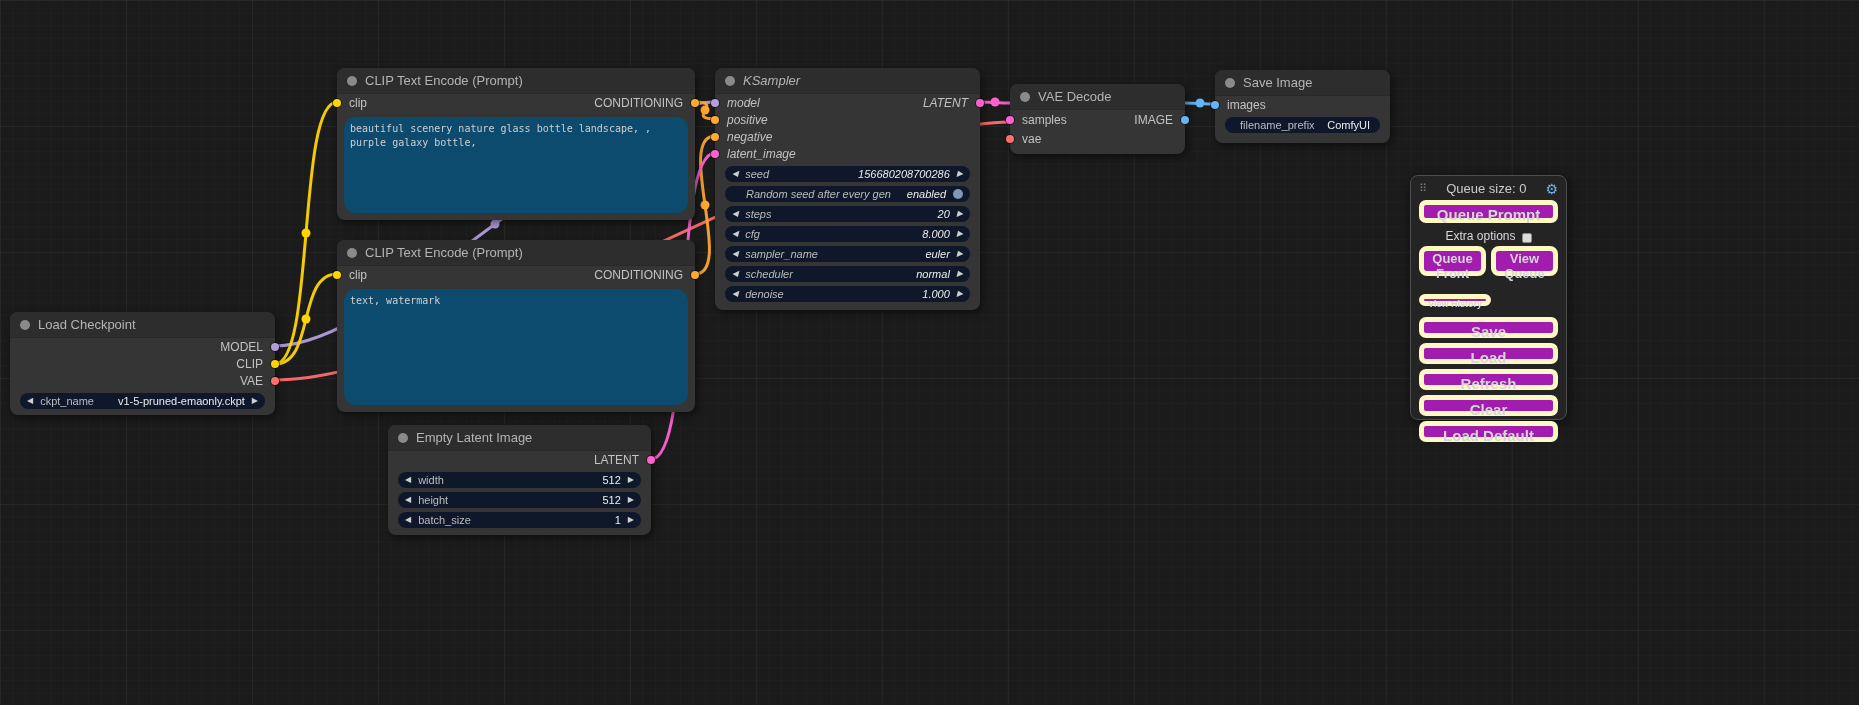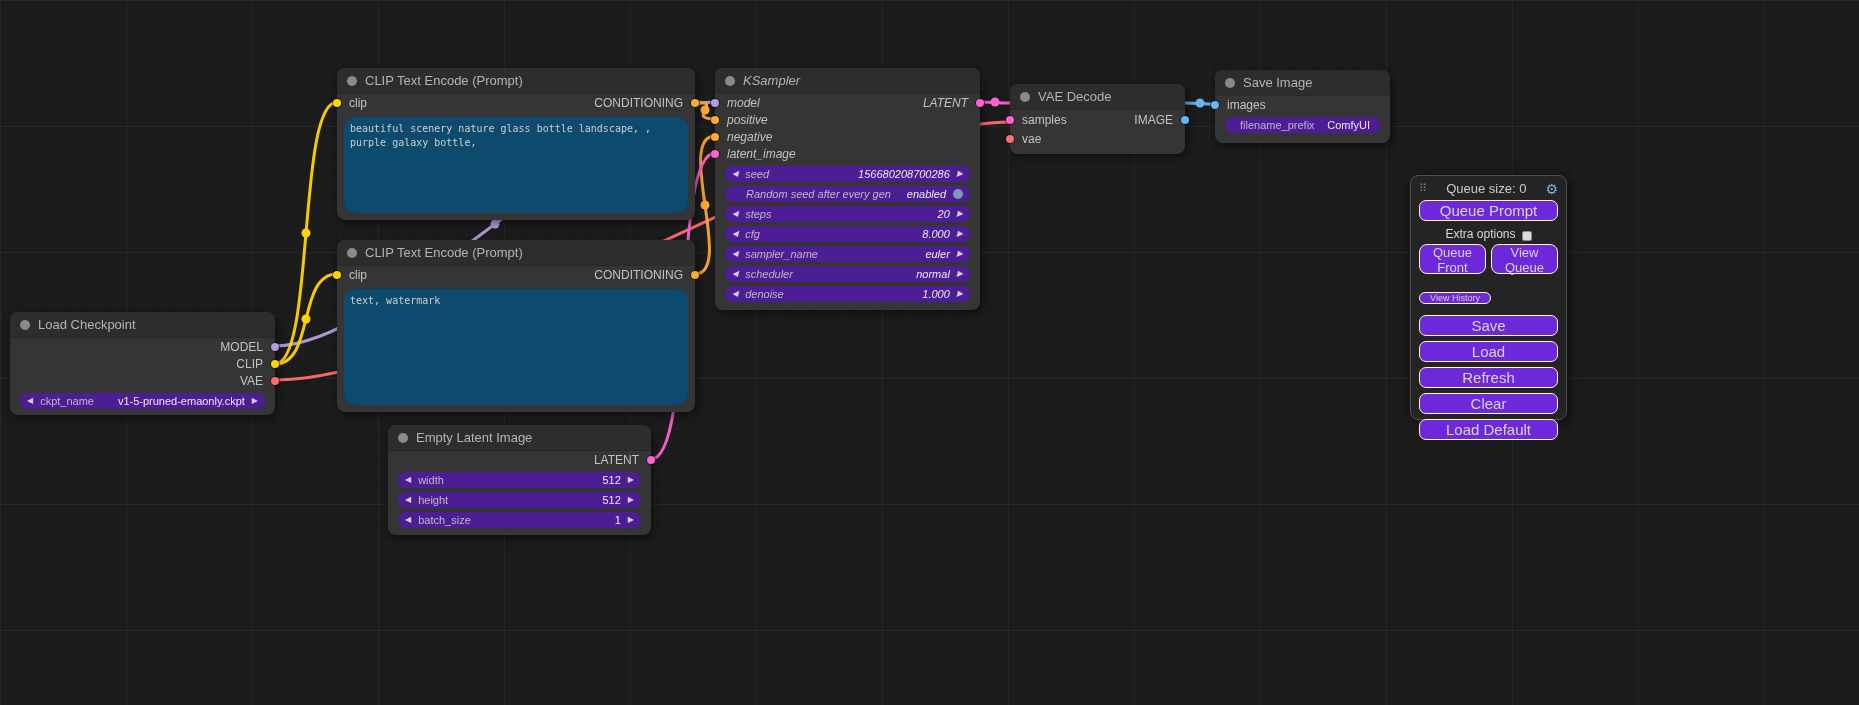--- a/index.html
+++ b/index.html
@@ -28,43 +28,43 @@
   .slot-row{position:relative;height:17px;display:flex;align-items:center;padding:0 12px;}
   .slot-in{display:flex;align-items:center;gap:8px;}
   .slot-out{display:flex;align-items:center;gap:8px;margin-left:auto;}
   .slot-label{font-size:12px;color:#c2c2c2;white-space:nowrap;}
   .dot{width:8px;height:8px;border-radius:50%;box-shadow:0 0 0 1px rgba(0,0,0,0.5);}
   .in-dot{position:absolute;left:-4px;top:50%;transform:translateY(-50%);}
   .out-dot{position:absolute;right:-4px;top:50%;transform:translateY(-50%);}
   .dot-model{background:#B39DDB}.dot-clip{background:#FFD500}.dot-vae{background:#FF6E6E}
   .dot-cond{background:#FFA931}.dot-latent{background:#FF61D1}.dot-image{background:#64B5F6}
 
-  .widget{height:16px;margin:4px 10px 0;background:#4c1d95;border-radius:9px;
+  .widget{height:16px;margin:4px 10px 0;background:#0f172a;border-radius:9px;
     display:flex;align-items:center;padding:0 7px;font-size:11px;}
   .widget .arrow{font-size:8px;color:#cfcfcf;flex:0 0 auto;line-height:1;}
   .w-label{margin-left:7px;color:#bcbcbc;white-space:nowrap;}
   .w-value{margin-left:auto;margin-right:7px;color:#ececec;white-space:nowrap;}
   .w-value.no-arrow{margin-right:3px;}
   .toggle-dot{width:10px;height:10px;border-radius:50%;background:#7f98b5;flex:0 0 auto;}
 
   .textbox{margin:6px 7px 0;background:#0c4a6e;border-radius:12px;padding:5px 6px;
     font-family:"DejaVu Sans Mono",monospace;font-size:10px;line-height:1.4;color:#cfcfcf;
     white-space:pre-wrap;overflow:hidden;}
 
   .vae-rows .slot-row{height:19px;}
 
   .queue-panel{position:absolute;left:1410px;top:175px;width:157px;height:245px;z-index:3;
     background:#242424;border:1px solid #4e4e4e;border-radius:8px;
     box-shadow:2px 3px 12px rgba(0,0,0,0.55);padding:5px 8px 0;display:flex;flex-direction:column;}
   .qp-title-row{height:16px;display:flex;align-items:center;}
   .drag-handle{color:#7a7a7a;font-size:11px;line-height:1;}
   .qp-title{flex:1;text-align:center;font-size:13px;color:#cccccc;}
   .gear{color:#7ab3e0;font-size:14px;line-height:1;cursor:pointer;}
-  .qp-btn{background:#6d28d9;border:1px solid #fef9c3;border-radius:7px;color:#d6d6d6;
-    font-family:"Liberation Sans",sans-serif;cursor:pointer;display:block;}
+  .qp-btn{background:#a21caf;border:5px solid #fef9c3;border-radius:7px;color:#d6d6d6;
+    font-family:"Liberation Sans",sans-serif;cursor:pointer;display:block;font-weight:bold;}
   .qp-big{width:100%;height:23px;margin-top:4px;font-size:15px;}
   .qp-large{width:100%;height:21px;margin-top:5px;font-size:15px;}
   .extra-row{height:14px;margin-top:6px;display:flex;align-items:flex-end;justify-content:center;gap:6px;
     font-size:12px;color:#d8d8d8;}
   .checkbox{width:10px;height:10px;background:#dcdcdc;border:1px solid #8a8a8a;border-radius:2px;cursor:pointer;}
   .small-row{display:flex;gap:5px;margin-top:3px;}
   .qp-tiny{flex:1;height:30px;font-size:13px;border-radius:8px;padding:0;}
   .center-row{display:flex;justify-content:flex-start;margin-top:18px;}
   .qp-vh{width:72px;height:12px;font-size:9px;border-radius:8px;padding:0;flex:none;}
   .qp-gap{margin-top:11px;}

